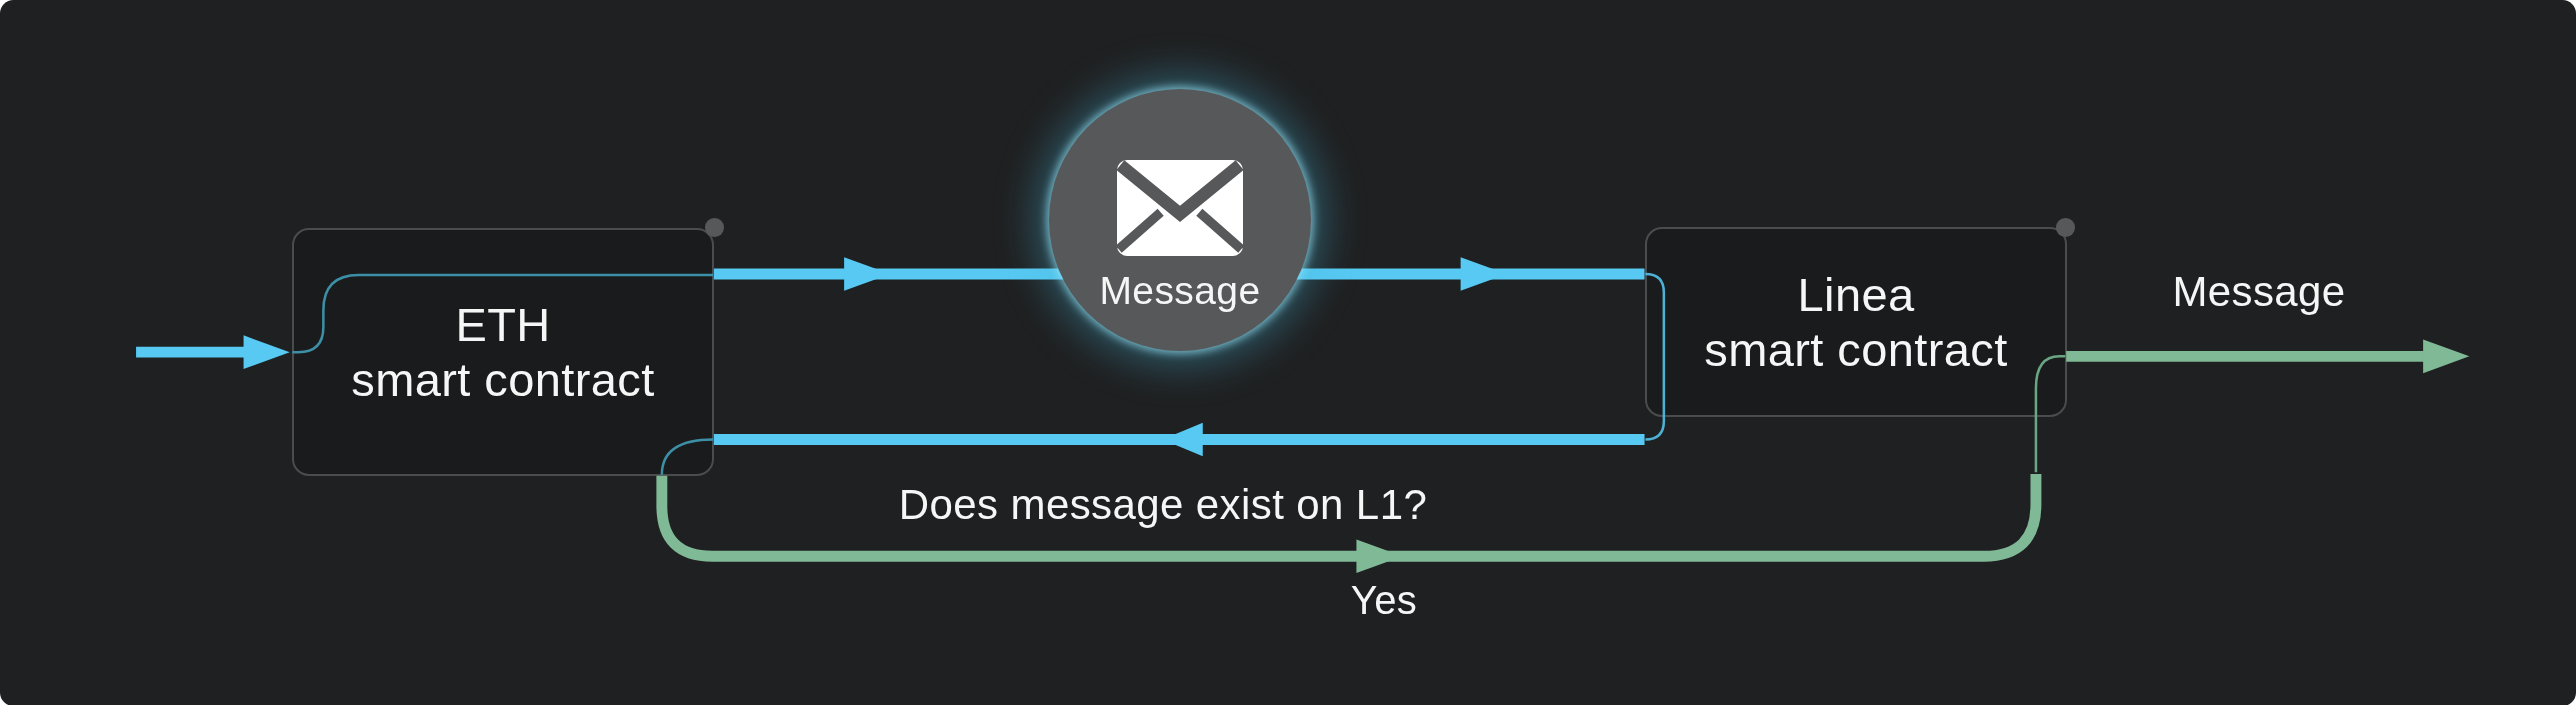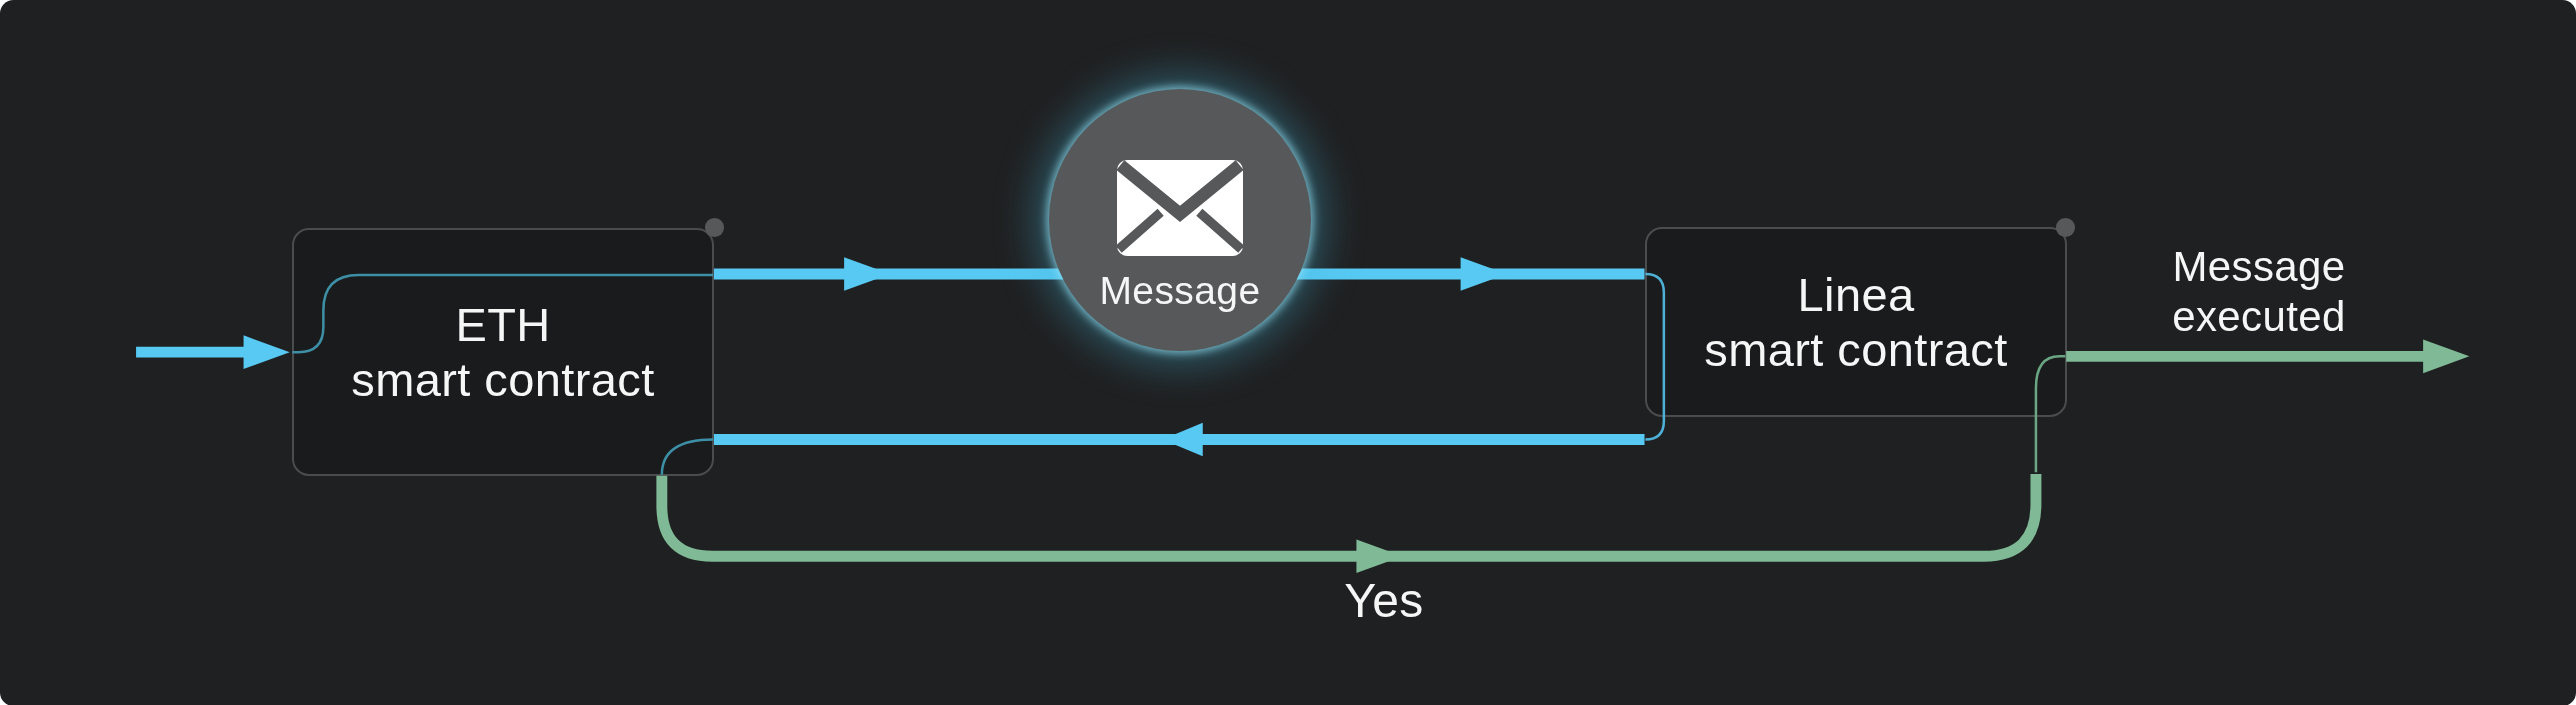--- a/index.html
+++ b/index.html
@@ -38,21 +38,21 @@
   .circle-label{
     position:absolute;left:0;top:180px;width:100%;text-align:center;
     color:var(--text,#f5f6f6);font-size:39px;letter-spacing:0.4px;
   }
   .float-label{
     position:absolute;z-index:5;color:var(--text,#f5f6f6);
     transform:translate(-50%,-50%);white-space:nowrap;text-align:center;
     letter-spacing:0.4px;
   }
   .label-question{left:1163px;top:505px;font-size:42px;}
-  .label-yes{left:1384px;top:600px;font-size:48px;}
+  .label-yes{left:1384px;top:600px;font-size:40px;}
   .label-exec{left:2259px;top:292px;font-size:42px;line-height:50px;}
   .stroke-cyan{stroke:var(--cyan,#57c9f2);}
   .fill-cyan{fill:var(--cyan,#57c9f2);}
   .stroke-green{stroke:var(--green,#7fb996);}
   .fill-green{fill:var(--green,#7fb996);}
   .stroke-teal{stroke:var(--teal-wire,#3d8fa6);}
   .stroke-teal-bright{stroke:var(--teal-wire-bright,#4db0d4);}
   .stroke-greenwire{stroke:var(--green-wire,#6aa584);}
   .shaft{stroke-width:13px;fill:none;}
   .wire{stroke-width:3px;fill:none;}
@@ -103,21 +103,21 @@
     <div class="message-circle">
       <svg class="envelope" width="126" height="96" viewBox="0 0 150 114">
         <rect x="0" y="0" width="150" height="114" rx="12" fill="#ffffff"></rect>
         <path d="M 2 106 L 52 62" stroke="var(--circle-fill,#57585a)" stroke-width="11" fill="none"></path>
         <path d="M 148 106 L 98 62" stroke="var(--circle-fill,#57585a)" stroke-width="11" fill="none"></path>
         <path d="M 4 6 L 75 64 L 146 6" stroke="var(--circle-fill,#57585a)" stroke-width="15" fill="none"></path>
       </svg>
       <div class="circle-label">Message</div>
     </div>
 
+    <div class="float-label label-question">Does message exist on L1?</div>
     <div class="float-label label-yes">Yes</div>
     <div class="float-label label-exec">
       <div>Message</div>
-      <div>executed</div>
     </div>
 
   </div>
 </div>
 
 
 </body></html>

